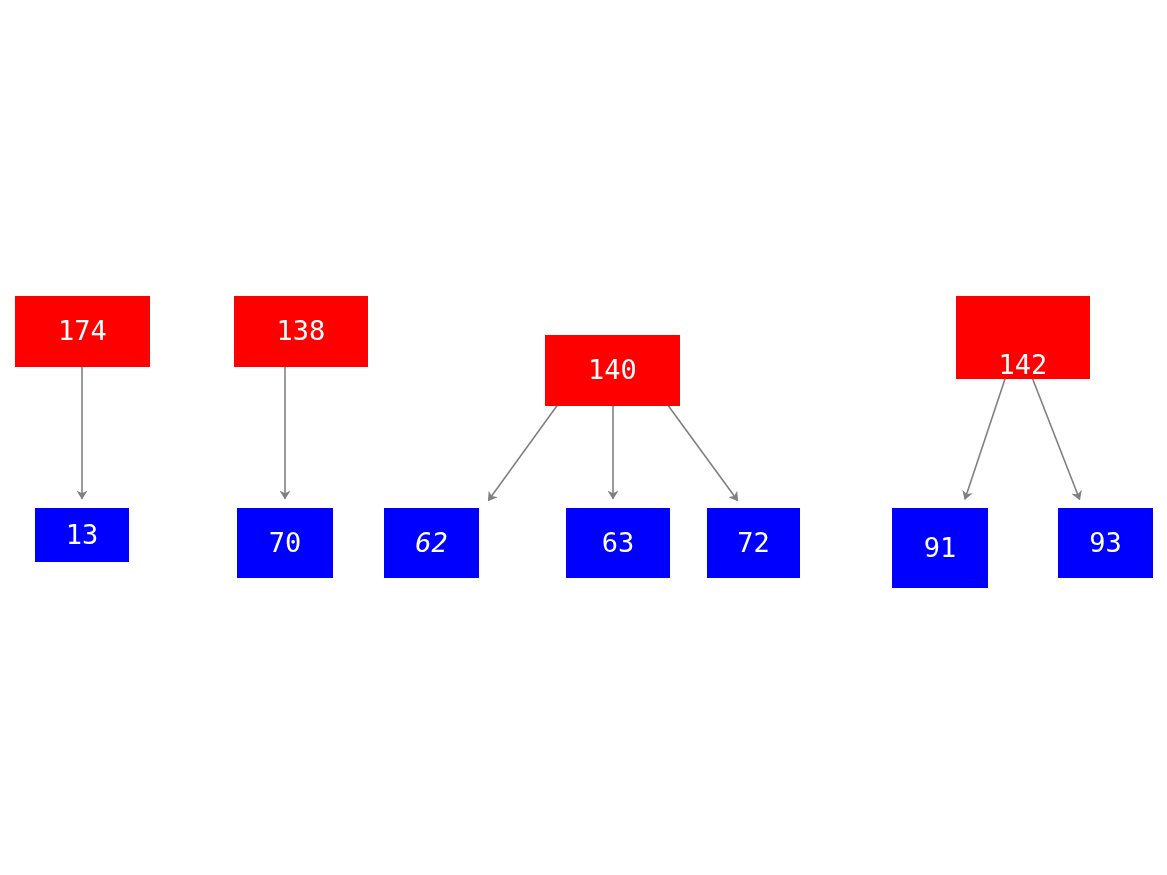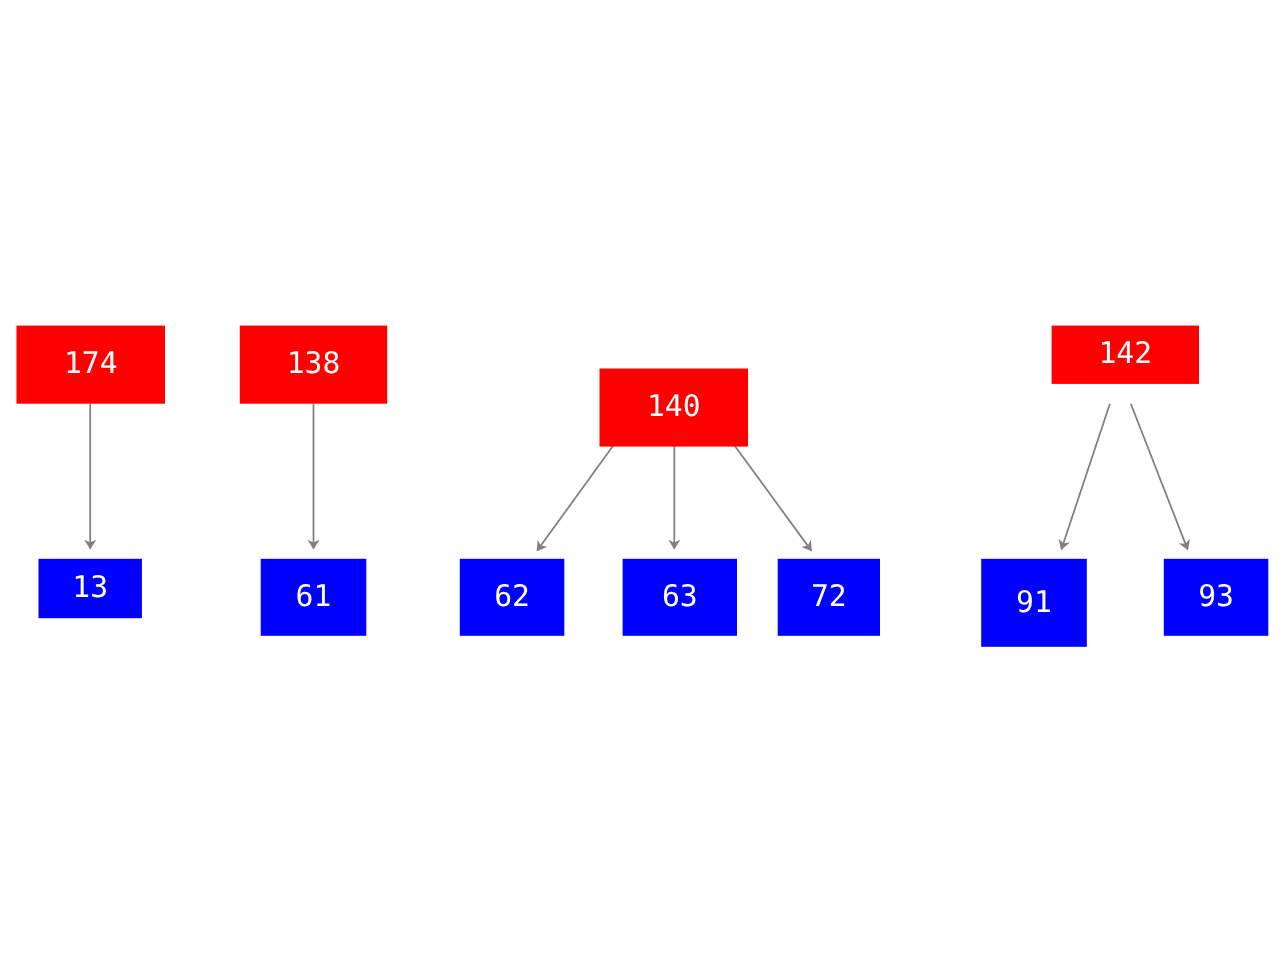--- a/index.html
+++ b/index.html
@@ -66,36 +66,36 @@
         <line x1="640" y1="367" x2="737.5731684665944" y2="500.57103644456134" stroke="#808080" stroke-width="1.6" marker-end="url(#arrowhead)"></line>
         <line x1="1009" y1="367" x2="964.9092954473549" y2="499.2721136579353" stroke="#808080" stroke-width="1.6" marker-end="url(#arrowhead)"></line>
         <line x1="1028" y1="367" x2="1079.6566958404565" y2="499.4289838818972" stroke="#808080" stroke-width="1.6" marker-end="url(#arrowhead)"></line>
       </g>
   </svg>
 
   <div id="nodes-group">
       <div class="node parent" style="left: 15px; top: 296px; width: 135px; height: 71px;">
         <span class="node-label">174</span>
       </div>
-      <div class="node parent" style="left: 218px; top: 296px; width: 134px; height: 71px;">
+      <div class="node parent" style="left: 234px; top: 296px; width: 134px; height: 71px;">
         <span class="node-label">138</span>
       </div>
       <div class="node parent" style="left: 545px; top: 296px; width: 135px; height: 71px; margin-top: 39px;">
         <span class="node-label">140</span>
       </div>
-      <div class="node parent" style="left: 956px; top: 296px; width: 134px; height: 53px;">
+      <div class="node parent" style="left: 956px; top: 296px; width: 134px; height: 83px; align-items: flex-end;">
         <span class="node-label">142</span>
       </div>
       <div class="node leaf" style="left: 35px; top: 508px; width: 94px; height: 54px;">
         <span class="node-label">13</span>
       </div>
       <div class="node leaf" style="left: 237px; top: 508px; width: 96px; height: 70px;">
-        <span class="node-label">61</span>
+        <span class="node-label">70</span>
       </div>
-      <div class="node leaf" style="left: 418px; top: 508px; width: 95px; height: 70px;">
+      <div class="node leaf" style="left: 384px; top: 508px; width: 95px; height: 70px; font-style: italic;">
         <span class="node-label">62</span>
       </div>
       <div class="node leaf" style="left: 566px; top: 508px; width: 104px; height: 70px;">
         <span class="node-label">63</span>
       </div>
       <div class="node leaf" style="left: 707px; top: 508px; width: 93px; height: 70px;">
         <span class="node-label">72</span>
       </div>
       <div class="node leaf" style="left: 892px; top: 508px; width: 96px; height: 80px;">
         <span class="node-label">91</span>

